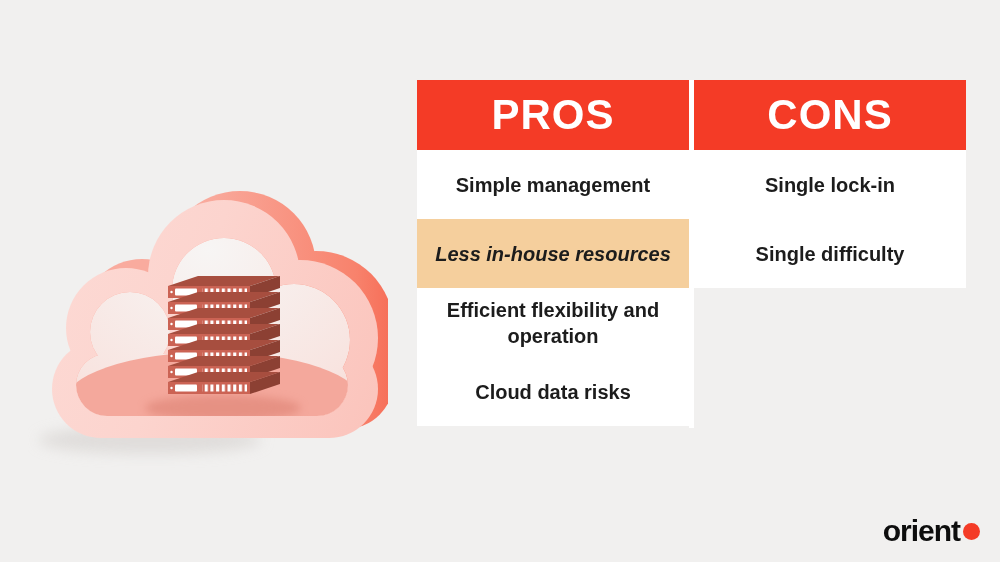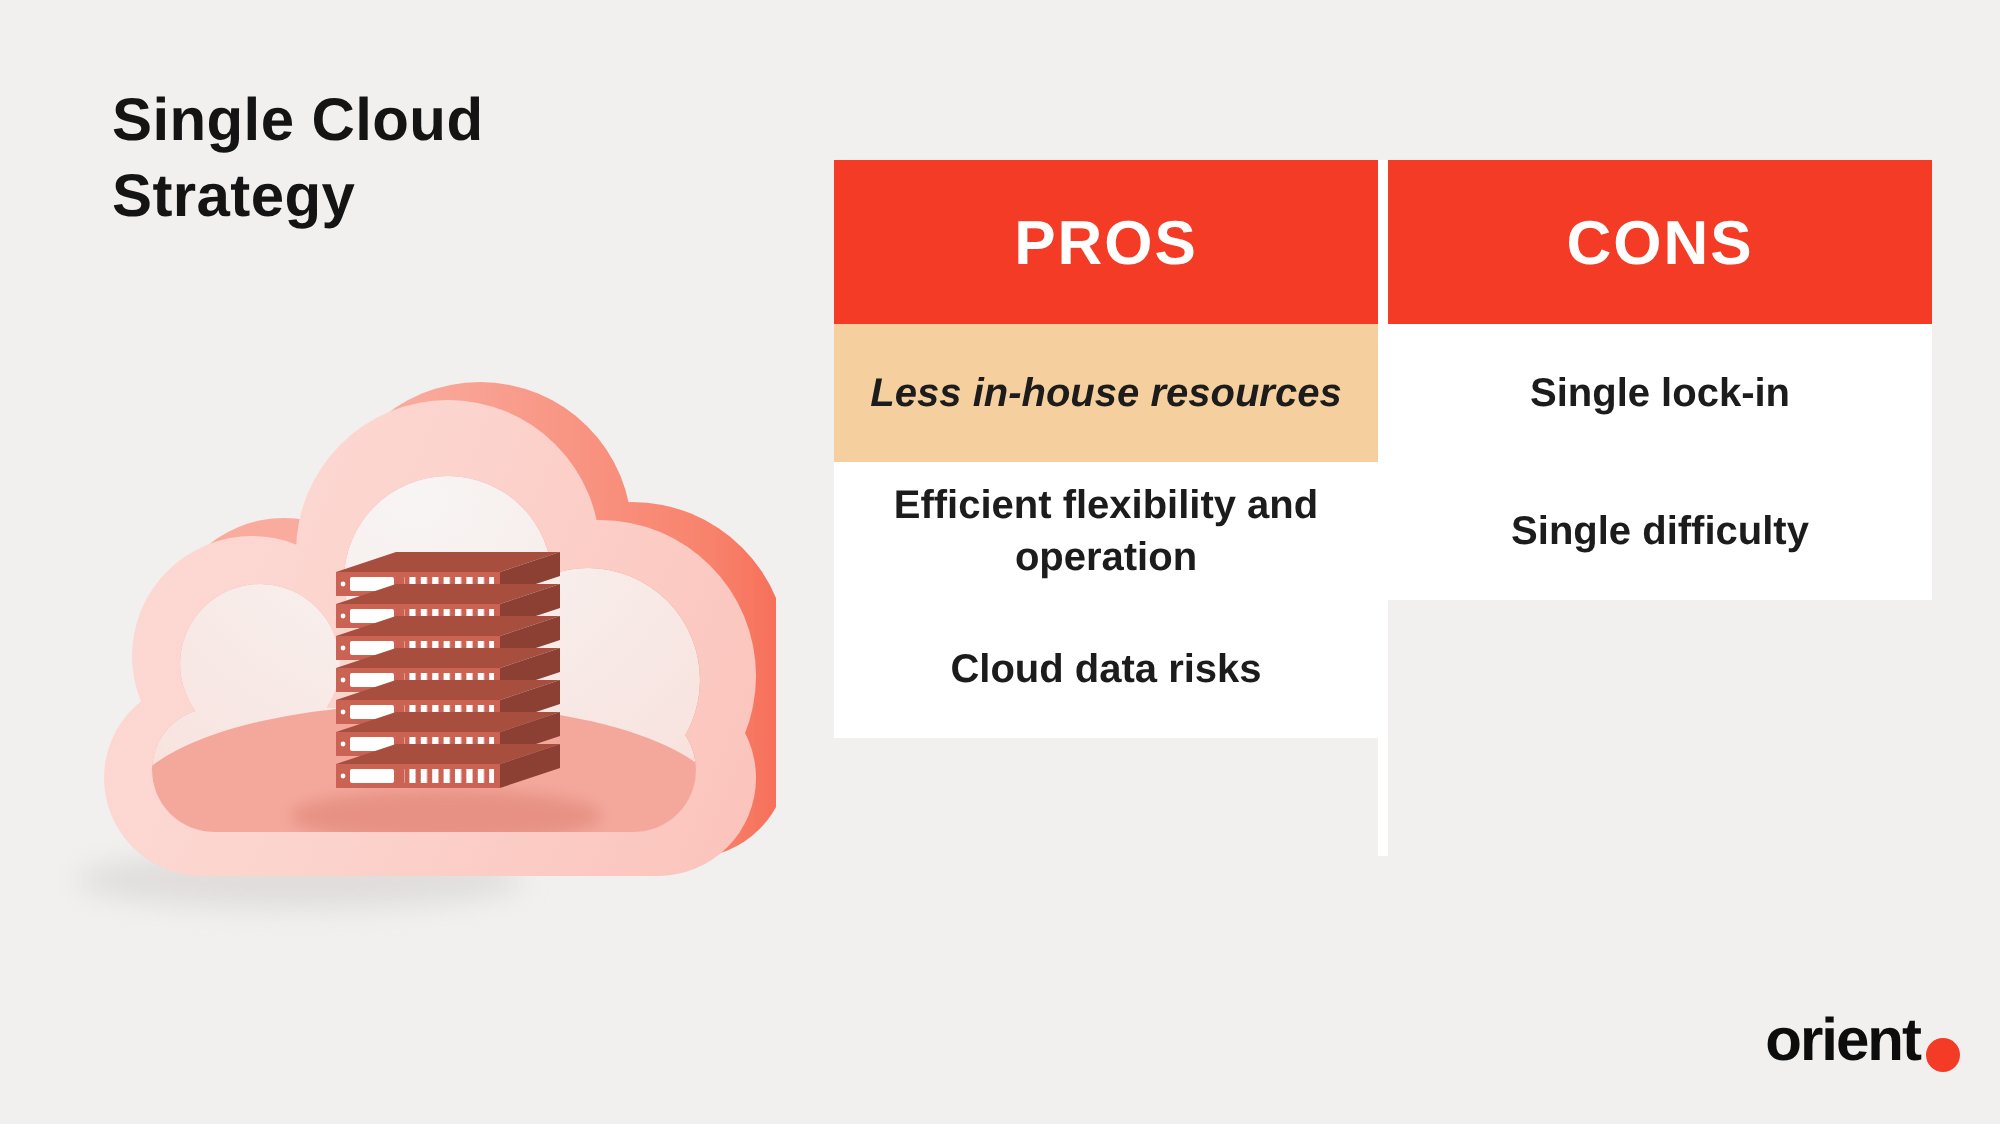--- a/index.html
+++ b/index.html
@@ -36,44 +36,43 @@
   .pc-col.right{left:277px;}
   .pc-divider{position:absolute;left:272px;top:0;width:5px;height:348px;background:#fff;}
   .cell{
     width:272px;height:69px;
     display:flex;align-items:center;justify-content:center;
     text-align:center;padding:0 10px;
     font-size:20px;line-height:26px;font-weight:700;
     color:var(--text-dark);
   }
   .cell.header{
-    height:82px;background:var(--accent-red);color:var(--header-text);
-    font-size:31px;font-weight:700;letter-spacing:1px;line-height:1;
+    height:70px;background:var(--accent-red);color:var(--header-text);
+    font-size:42px;font-weight:700;letter-spacing:1px;line-height:1;
   }
   .cell.white{background:var(--cell-white);}
   .cell.peach{background:var(--row-peach);font-style:italic;}
   .cell.empty{background:transparent;}
 
   
-  .logo{position:absolute;right:20px;bottom:26px;display:flex;align-items:flex-end;}
+  .logo{position:absolute;right:20px;bottom:16px;display:flex;align-items:center;}
   .logo .logo-text{
     font-size:30px;font-weight:800;letter-spacing:-1px;
     color:#0d0d0d;line-height:1;
   }
   .logo .logo-dot{
     width:17px;height:17px;border-radius:50%;
     background:var(--accent-red);margin-left:3px;margin-top:0px;
   }
 </style>
 </head>
 <body>
 
 <div class="stage">
 
-  <h1 class="title">Single Cloud Strategy</h1>
 
   <svg class="illustration" viewBox="0 0 360 300" aria-label="" role="img">
     <defs>
       <g id="cloudOuter" fill="currentColor">
         <circle cx="98" cy="160" r="60"></circle>
         <circle cx="196" cy="108" r="76"></circle>
         <circle cx="272" cy="170" r="78"></circle>
         <rect x="24" y="172" width="326" height="98" rx="49"></rect>
       </g>
       <g id="cloudInner" fill="currentColor">
@@ -191,20 +190,21 @@
         <rect x="174" y="120.5" width="45" height="7" fill="url(#vents)"></rect>
       </g>
     </g>
   </svg>
 
   <div class="pc-table">
     <div class="pc-divider"></div>
 
     <div class="pc-col left">
       <div class="cell header">PROS</div>
+      <div class="cell white">Simple management</div>
       <div class="cell peach">Less in-house resources</div>
       <div class="cell white">Efficient flexibility and operation</div>
       <div class="cell white">Cloud data risks</div>
     </div>
 
     <div class="pc-col right">
       <div class="cell header">CONS</div>
       <div class="cell white">Single lock-in</div>
       <div class="cell white">Single difficulty</div>
       <div class="cell empty"></div>

